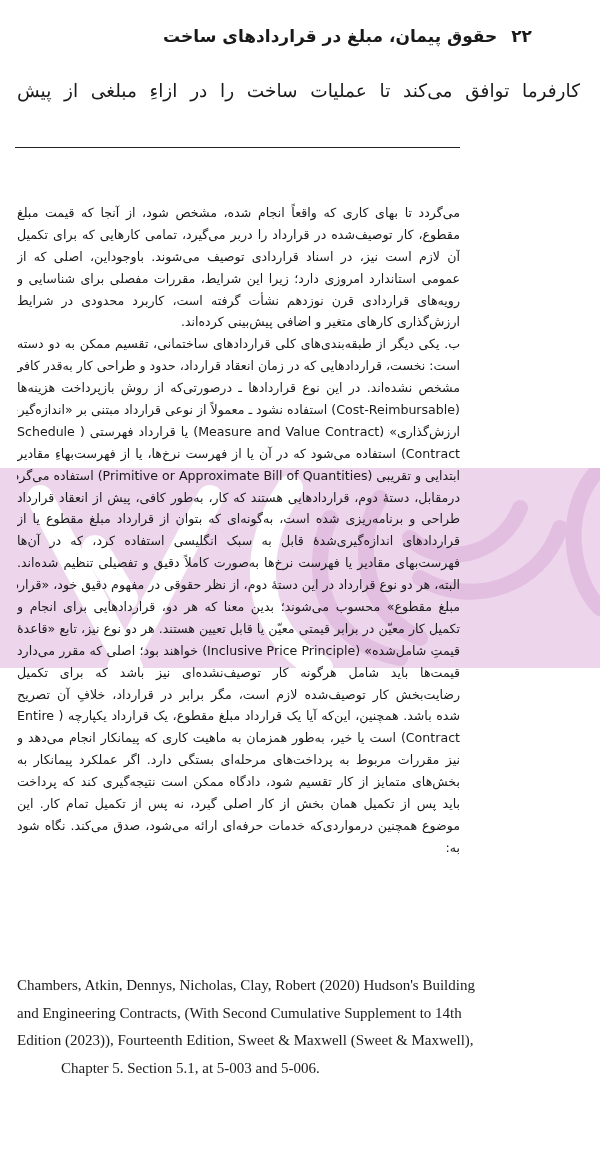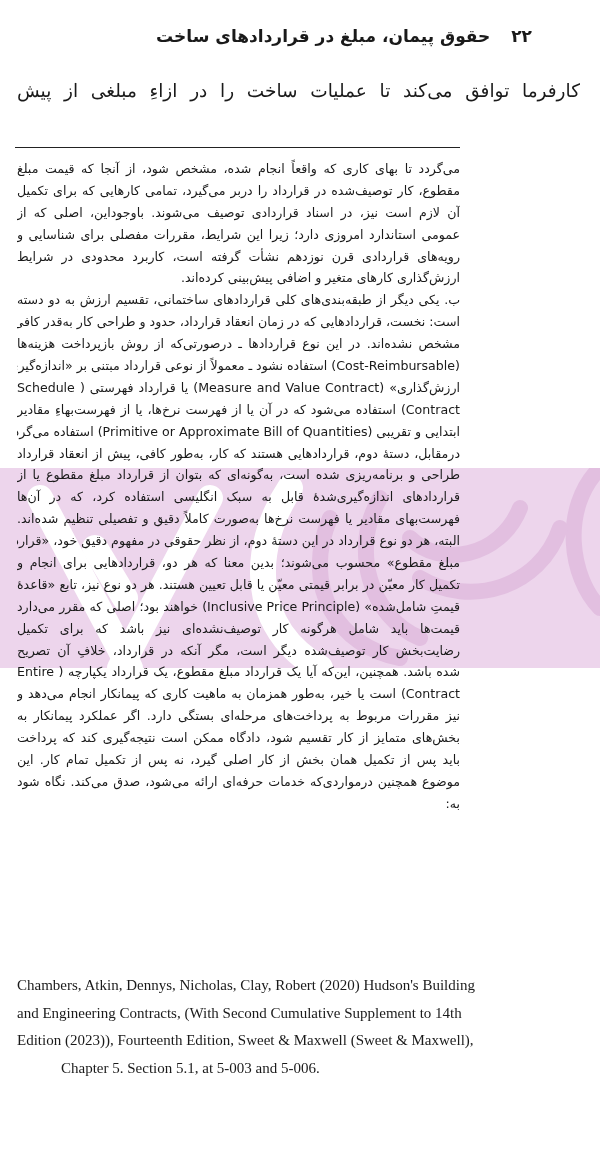--- a/index.html
+++ b/index.html
@@ -19,40 +19,40 @@
   }
   .watermark svg { position: absolute; left: 0; top: 0; }
   .page { position: absolute; left: 0; top: 0; width: 600px; z-index: 1; }
 
   .running-head {
     position: absolute; top: 26px; right: 68px;
     direction: rtl; font-weight: bold; font-size: 17px;
     font-family: "DejaVu Sans", sans-serif;
     white-space: nowrap;
   }
-  .running-head .pgnum { margin-left: 15px; }
+  .running-head .pgnum { margin-left: 8px; }
 
   .main-line {
     position: absolute; top: 80px; right: 20px; left: 17px;
     direction: rtl; font-size: 18.5px;
     font-family: Liberation Sans, sans-serif;
     text-align: justify; text-align-last: justify;
     white-space: nowrap; overflow: hidden;
   }
 
   .footnote-rule {
     position: absolute; top: 147px; left: 15px; width: 445px;
     border-top: 1.5px solid #222;
   }
 
   .fn {
     position: absolute; left: 17px; width: 443px;
     direction: rtl;
     font-family: "DejaVu Sans", sans-serif;
-    font-size: 12.6px; line-height: 21.9px;
+    font-size: 12.6px; line-height: 21.9px; margin-top: 44px;
   }
   .fn-line {
     display: block; height: 21.9px; white-space: nowrap; overflow: hidden;
     text-align: justify; text-align-last: justify;
   }
   .fn-line.last { text-align-last: right; }
 
   .ref {
     position: absolute; left: 17px; width: 443px; top: 972px;
     direction: ltr;
@@ -94,37 +94,37 @@
 
   <div class="footnote-rule"></div>
 
   <div class="fn" id="fn" style="top:158px;">
       <span class="fn-line">می‌گردد تا بهای کاری که واقعاً انجام شده، مشخص شود، از آنجا که قیمت مبلغ</span>
       <span class="fn-line">مقطوع، کار توصیف‌شده در قرارداد را دربر می‌گیرد، تمامی کارهایی که برای تکمیل</span>
       <span class="fn-line">آن لازم است نیز، در اسناد قراردادی توصیف می‌شوند. باوجوداین، اصلی که از</span>
       <span class="fn-line">عمومی استاندارد امروزی دارد؛ زیرا این شرایط، مقررات مفصلی برای شناسایی و</span>
       <span class="fn-line">رویه‌های قراردادی قرن نوزدهم نشأت گرفته است، کاربرد محدودی در شرایط</span>
       <span class="fn-line last">ارزش‌گذاری کارهای متغیر و اضافی پیش‌بینی کرده‌اند.</span>
-      <span class="fn-line">ب. یکی دیگر از طبقه‌بندی‌های کلی قراردادهای ساختمانی، تقسیم ارزش به دو دسته</span>
+      <span class="fn-line">ب. یکی دیگر از طبقه‌بندی‌های کلی قراردادهای ساختمانی، تقسیم ممکن به دو دسته</span>
       <span class="fn-line">است: نخست، قراردادهایی که در زمان انعقاد قرارداد، حدود و طراحی کار به‌قدر کافی</span>
       <span class="fn-line">مشخص نشده‌اند. در این نوع قراردادها ـ درصورتی‌که از روش بازپرداخت هزینه‌ها</span>
       <span class="fn-line">(Cost-Reimbursable) استفاده نشود ـ معمولاً از نوعی قرارداد مبتنی بر «اندازه‌گیری و</span>
       <span class="fn-line">ارزش‌گذاری» (Measure and Value Contract) یا قرارداد فهرستی ( Schedule</span>
       <span class="fn-line">Contract) استفاده می‌شود که در آن یا از فهرست نرخ‌ها، یا از فهرست‌بهاءِ مقادیر</span>
       <span class="fn-line">ابتدایی و تقریبی (Primitive or Approximate Bill of Quantities) استفاده می‌گردد.</span>
       <span class="fn-line">درمقابل، دستهٔ دوم، قراردادهایی هستند که کار، به‌طور کافی، پیش از انعقاد قرارداد</span>
       <span class="fn-line">طراحی و برنامه‌ریزی شده است، به‌گونه‌ای که بتوان از قرارداد مبلغ مقطوع یا از</span>
       <span class="fn-line">قراردادهای اندازه‌گیری‌شدهٔ قابل به سبک انگلیسی استفاده کرد، که در آن‌ها</span>
       <span class="fn-line">فهرست‌بهای مقادیر یا فهرست نرخ‌ها به‌صورت کاملاً دقیق و تفصیلی تنظیم شده‌اند.</span>
       <span class="fn-line">البته، هر دو نوع قرارداد در این دستهٔ دوم، از نظر حقوقی در مفهوم دقیق خود، «قرارداد</span>
       <span class="fn-line">مبلغ مقطوع» محسوب می‌شوند؛ بدین معنا که هر دو، قراردادهایی برای انجام و</span>
       <span class="fn-line">تکمیل کار معیّن در برابر قیمتی معیّن یا قابل تعیین هستند. هر دو نوع نیز، تابع «قاعدهٔ</span>
       <span class="fn-line">قیمتِ شامل‌شده» (Inclusive Price Principle) خواهند بود؛ اصلی که مقرر می‌دارد</span>
       <span class="fn-line">قیمت‌ها باید شامل هرگونه کار توصیف‌نشده‌ای نیز باشد که برای تکمیل</span>
-      <span class="fn-line">رضایت‌بخش کار توصیف‌شده دیگر است، مگر آنکه در قرارداد، خلافِ آن تصریح</span>
+      <span class="fn-line">رضایت‌بخش کار توصیف‌شده لازم است، مگر برابر در قرارداد، خلافِ آن تصریح</span>
       <span class="fn-line">شده باشد. همچنین، این‌که آیا یک قرارداد مبلغ مقطوع، یک قرارداد یکپارچه ( Entire</span>
       <span class="fn-line">Contract) است یا خیر، به‌طور همزمان به ماهیت کاری که پیمانکار انجام می‌دهد و</span>
       <span class="fn-line">نیز مقررات مربوط به پرداخت‌های مرحله‌ای بستگی دارد. اگر عملکرد پیمانکار به</span>
       <span class="fn-line">بخش‌های متمایز از کار تقسیم شود، دادگاه ممکن است نتیجه‌گیری کند که پرداخت</span>
       <span class="fn-line">باید پس از تکمیل همان بخش از کار اصلی گیرد، نه پس از تکمیل تمام کار. این</span>
       <span class="fn-line">موضوع همچنین درمواردی‌که خدمات حرفه‌ای ارائه می‌شود، صدق می‌کند. نگاه شود</span>
       <span class="fn-line last">به:</span>
     </div>
 
   <div class="ref" id="ref">

